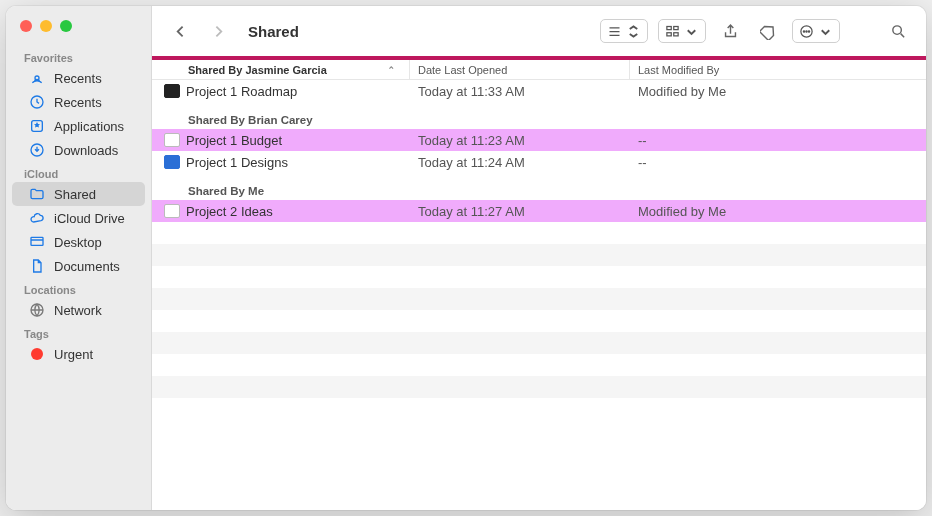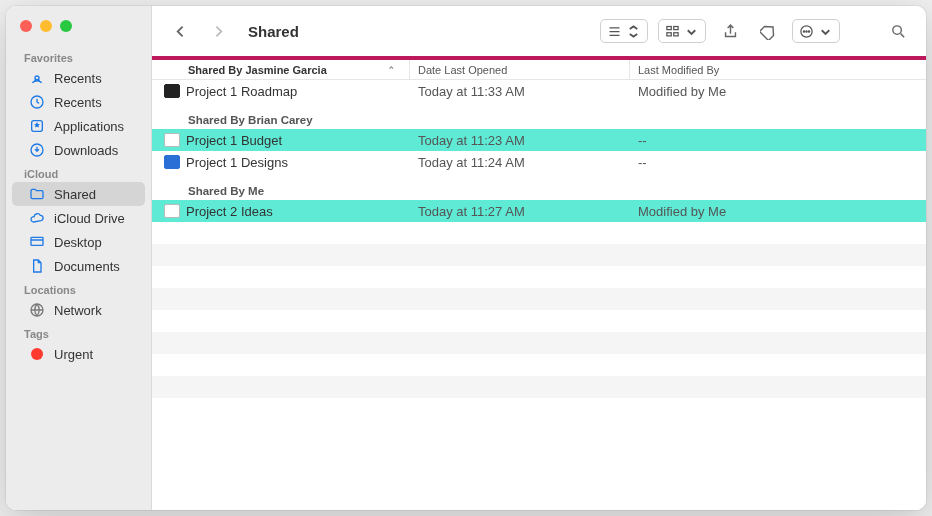--- a/index.html
+++ b/index.html
@@ -139,21 +139,21 @@
   color: #555;
   padding: 12px 8px 3px 36px;
 }
 .row {
   display: flex;
   align-items: center;
   height: 22px;
   font-size: 13px;
   color: #333;
 }
-.row.alt { background: #5eead4; }
+.row.alt { background: #f0abfc; }
 .row .c-name { width: 258px; padding-left: 12px; display:flex; align-items:center; gap:6px;}
 .row .c-date { width: 220px; color:#555; padding-left:8px; }
 .row .c-mod { flex: 1; color:#555; padding-left:8px; }
 .file-icon {
   width: 16px; height: 14px;
   border: 1px solid #bbb;
   border-radius: 2px;
   background: #fff;
   position: relative;
   flex-shrink:0;

